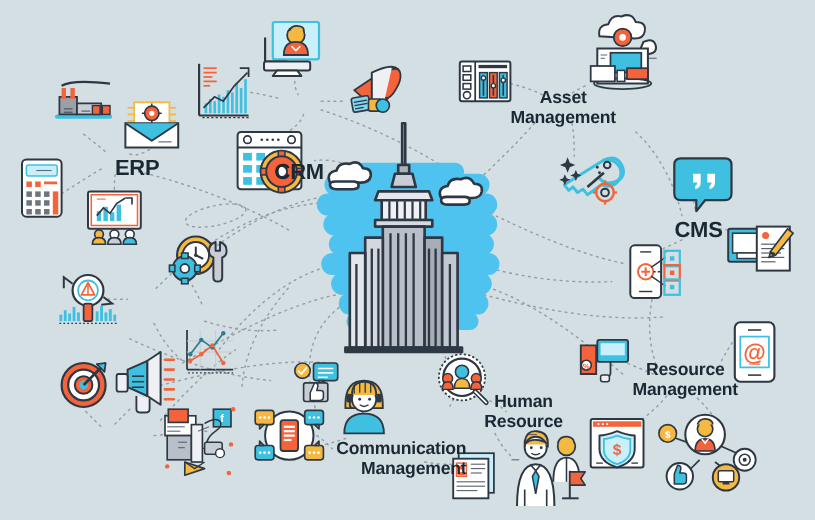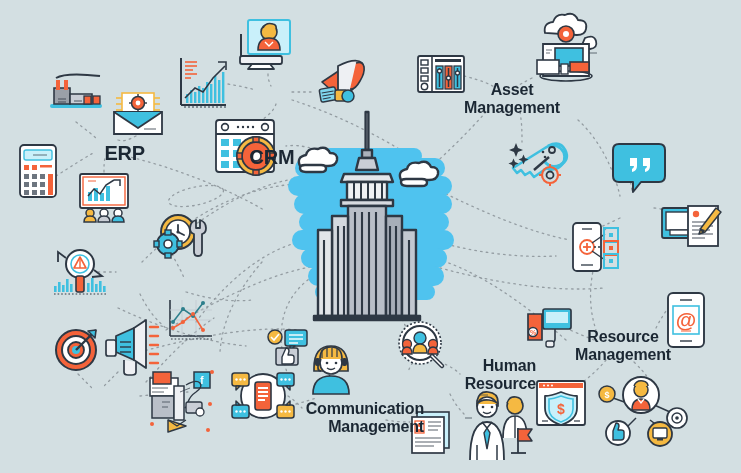--- a/index.html
+++ b/index.html
@@ -797,20 +797,21 @@
       </g>
       <path d="M196,220 q-6,2 -6,8 q0,5 4,6 l0,18 q0,4 4,4 q4,0 4,-4 l0,-18 q4,-1 4,-6 q0,-6 -6,-8 l0,8 l-4,0 z" fill="#c9ced6" stroke="#2e3844" stroke-width="1.8" stroke-linejoin="round"></path>
     </g>
 
   </svg>
 
   <div class="lbl one" style="left:65px;top:142px;width:80px;text-align:right;">ERP</div>
   <div class="lbl one" style="left:232px;top:101px;width:80px;margin-top:45px;">CRM</div>
   <div class="lbl two" style="left:442px;top:81px;width:140px;">Asset
 Management</div>
+  <div class="lbl one" style="left:595px;top:198px;width:80px;">CMS</div>
   <div class="lbl two" style="left:553px;top:328px;width:140px;">Resource
 Management</div>
-  <div class="lbl two" style="left:416px;top:357px;width:120px;text-align:right;">Human
+  <div class="lbl two" style="left:416px;top:357px;width:120px;">Human
 Resource</div>
   <div class="lbl two" style="left:264px;top:400px;width:160px;text-align:right;">Communication
 Management</div>
 
 </div>
 
 </body></html>

